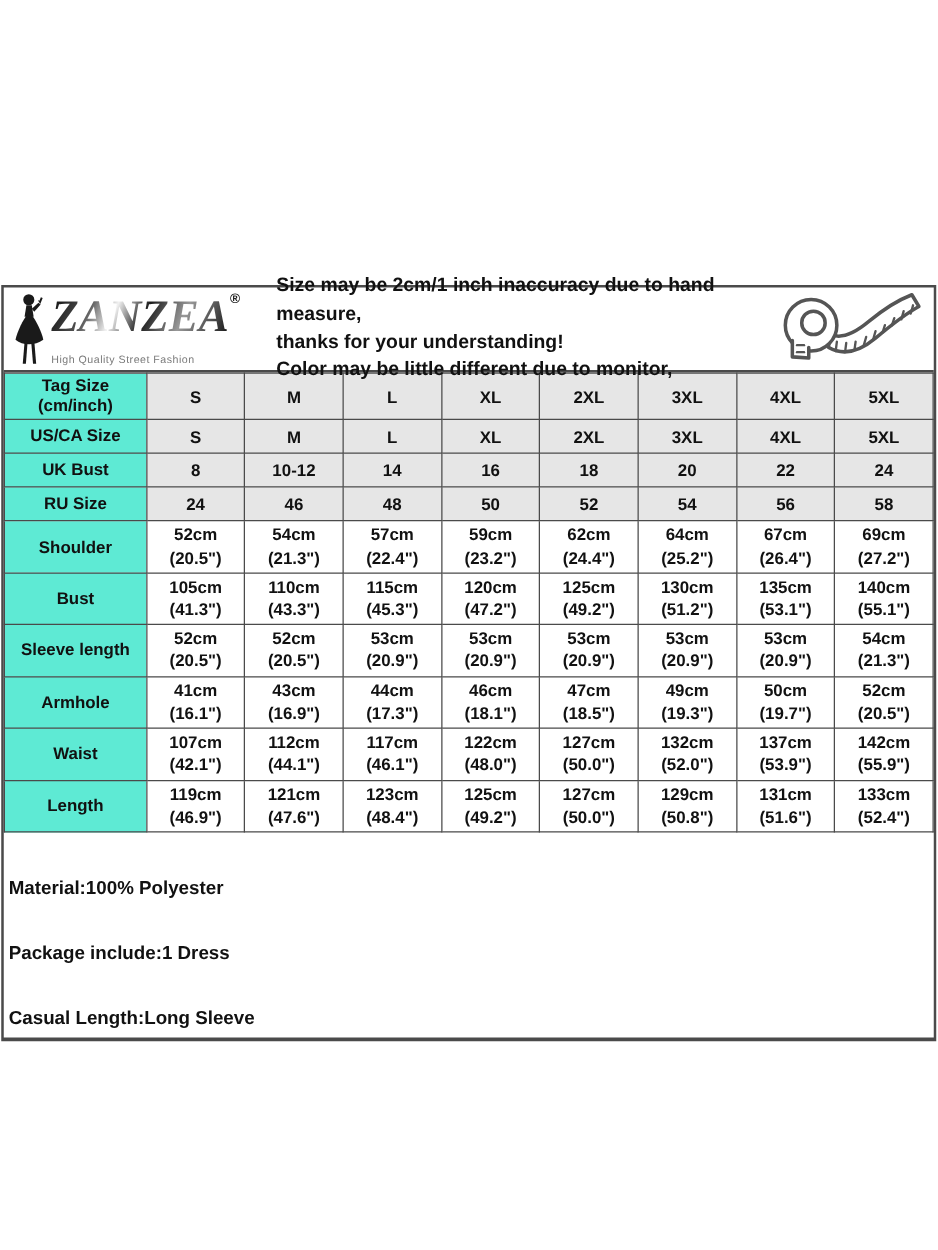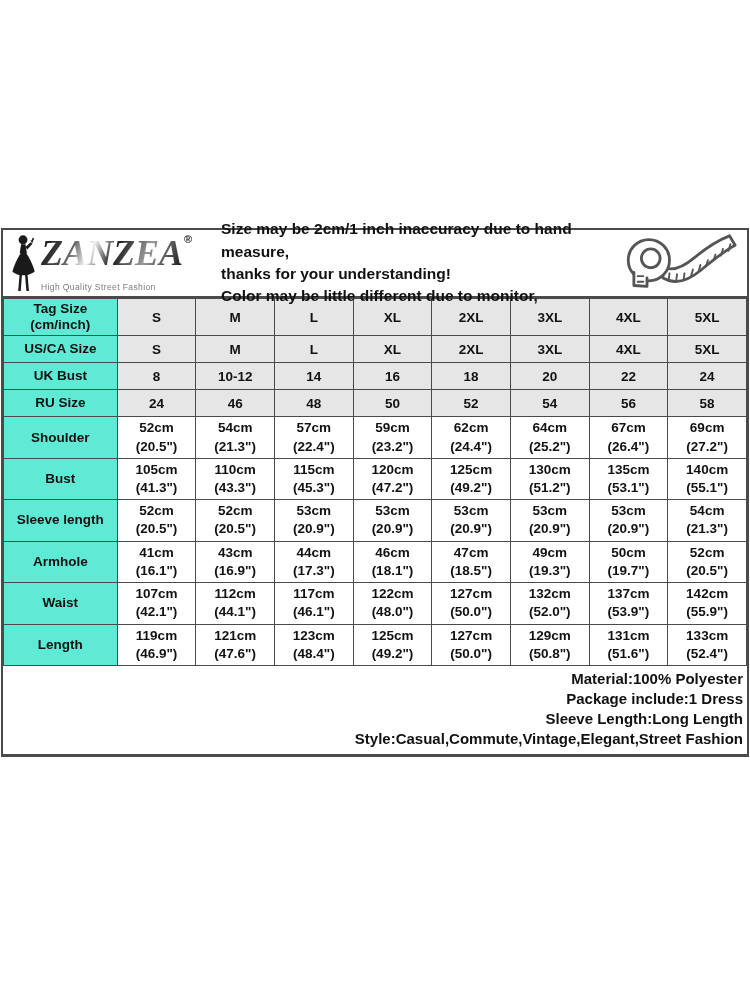--- a/index.html
+++ b/index.html
@@ -29,21 +29,21 @@
   td{background:#ffffff;}
   td.gray{background:#e6e6e6;}
   .label-cell{white-space:pre-line;line-height:1.2;}
   tr.size-row{height:27px;}
   tr.size-row-tall{height:33px;}
   tr.measure-row{height:37px;}
   tr.measure-row td div{line-height:1.35;}
 
   
   .foot{padding:3px 4px 5px 4px;}
-  .foot div{font-weight:bold;font-size:15px;line-height:1.33;text-align:right;}
+  .foot div{font-weight:bold;font-size:15px;line-height:1.33;text-align:left;margin-top:32px;}
 </style>
 </head>
 <body>
 
 <div class="page">
   <div class="panel">
 
     <div class="hdr">
       <div class="logo">
         <svg width="30" height="58" viewBox="0 0 26 60">
@@ -364,18 +364,17 @@
               <div>133cm</div>
               <div>(52.4")</div>
             </td>
           </tr>
         </tbody>
     </table>
 
     <div class="foot">
       <div>Material:100% Polyester</div>
       <div>Package include:1 Dress</div>
-      <div>Sleeve Length:Long Length</div>
-      <div>Style:Casual,Commute,Vintage,Elegant,Street Fashion</div>
+      <div>Casual Length:Long Sleeve</div>
     </div>
 
   </div>
 </div>
 
 </body></html>

